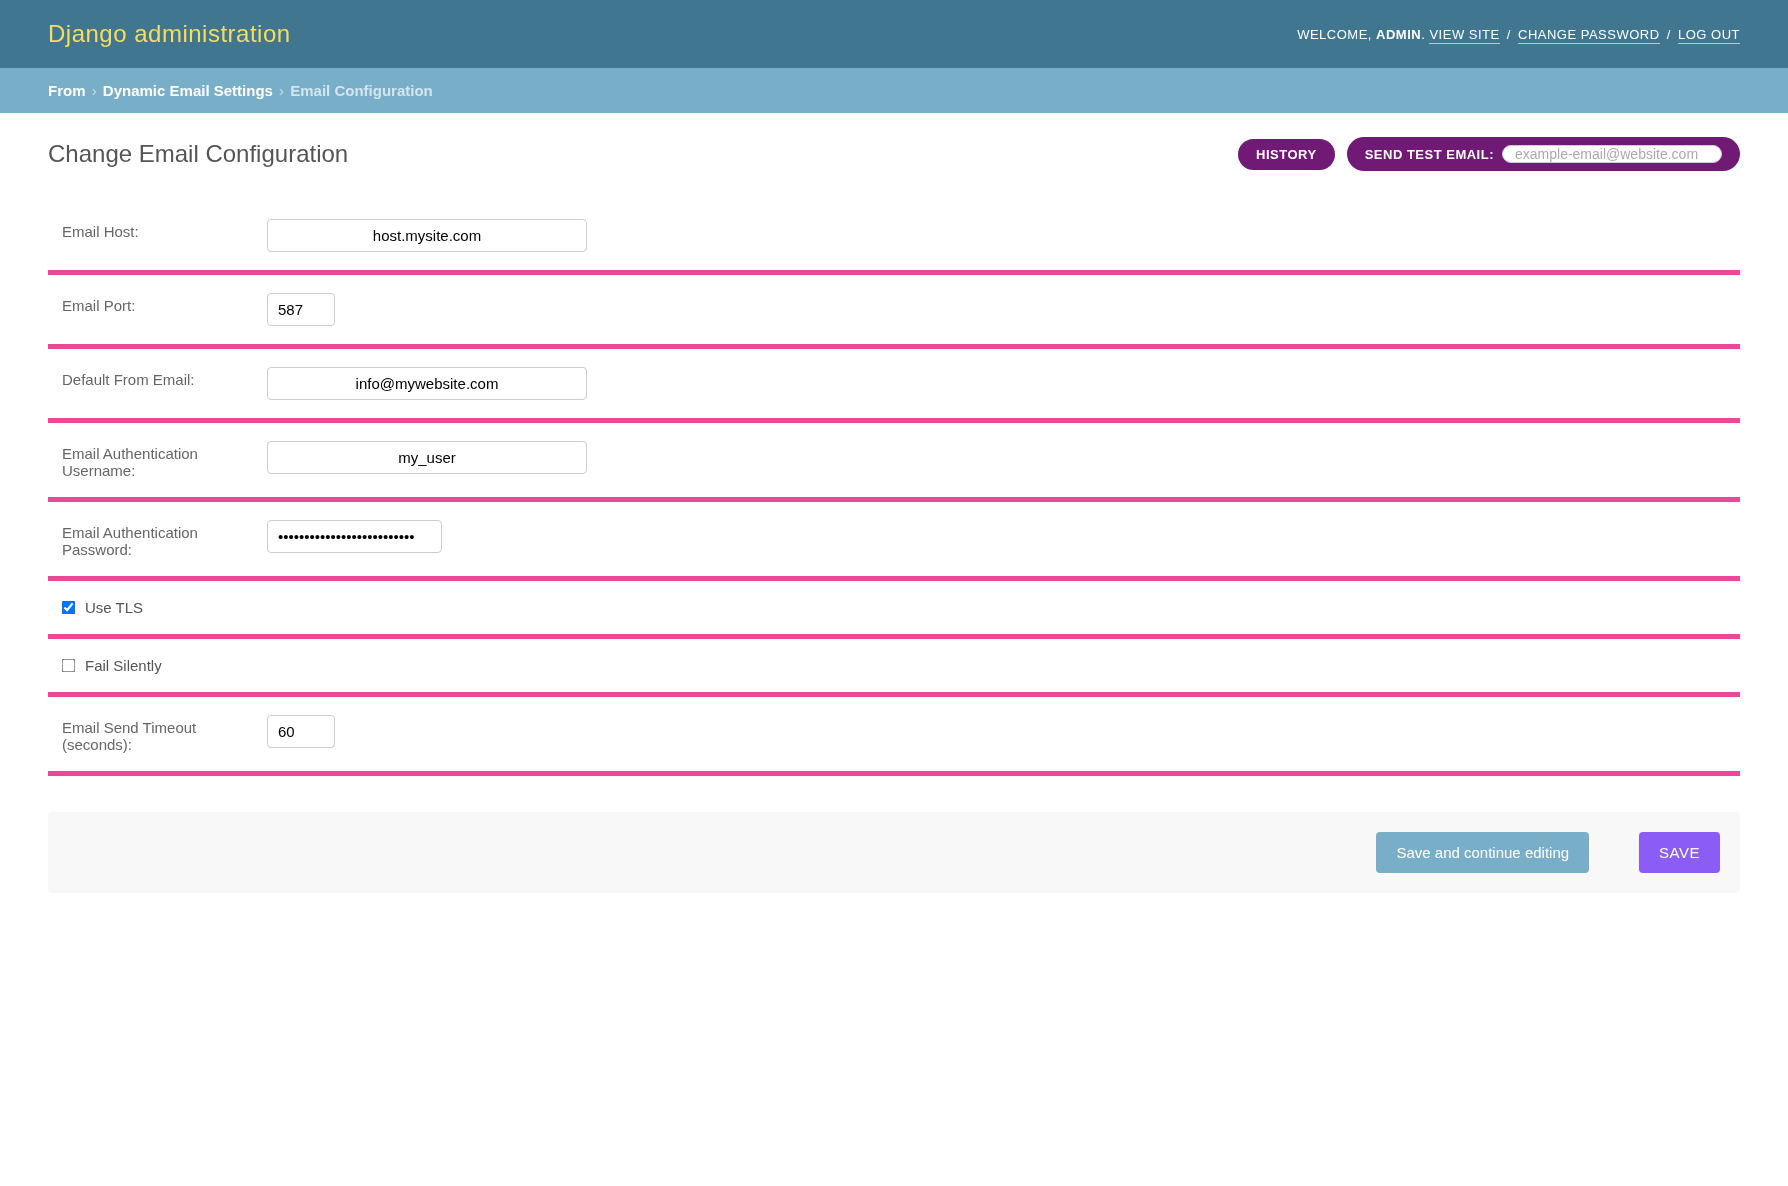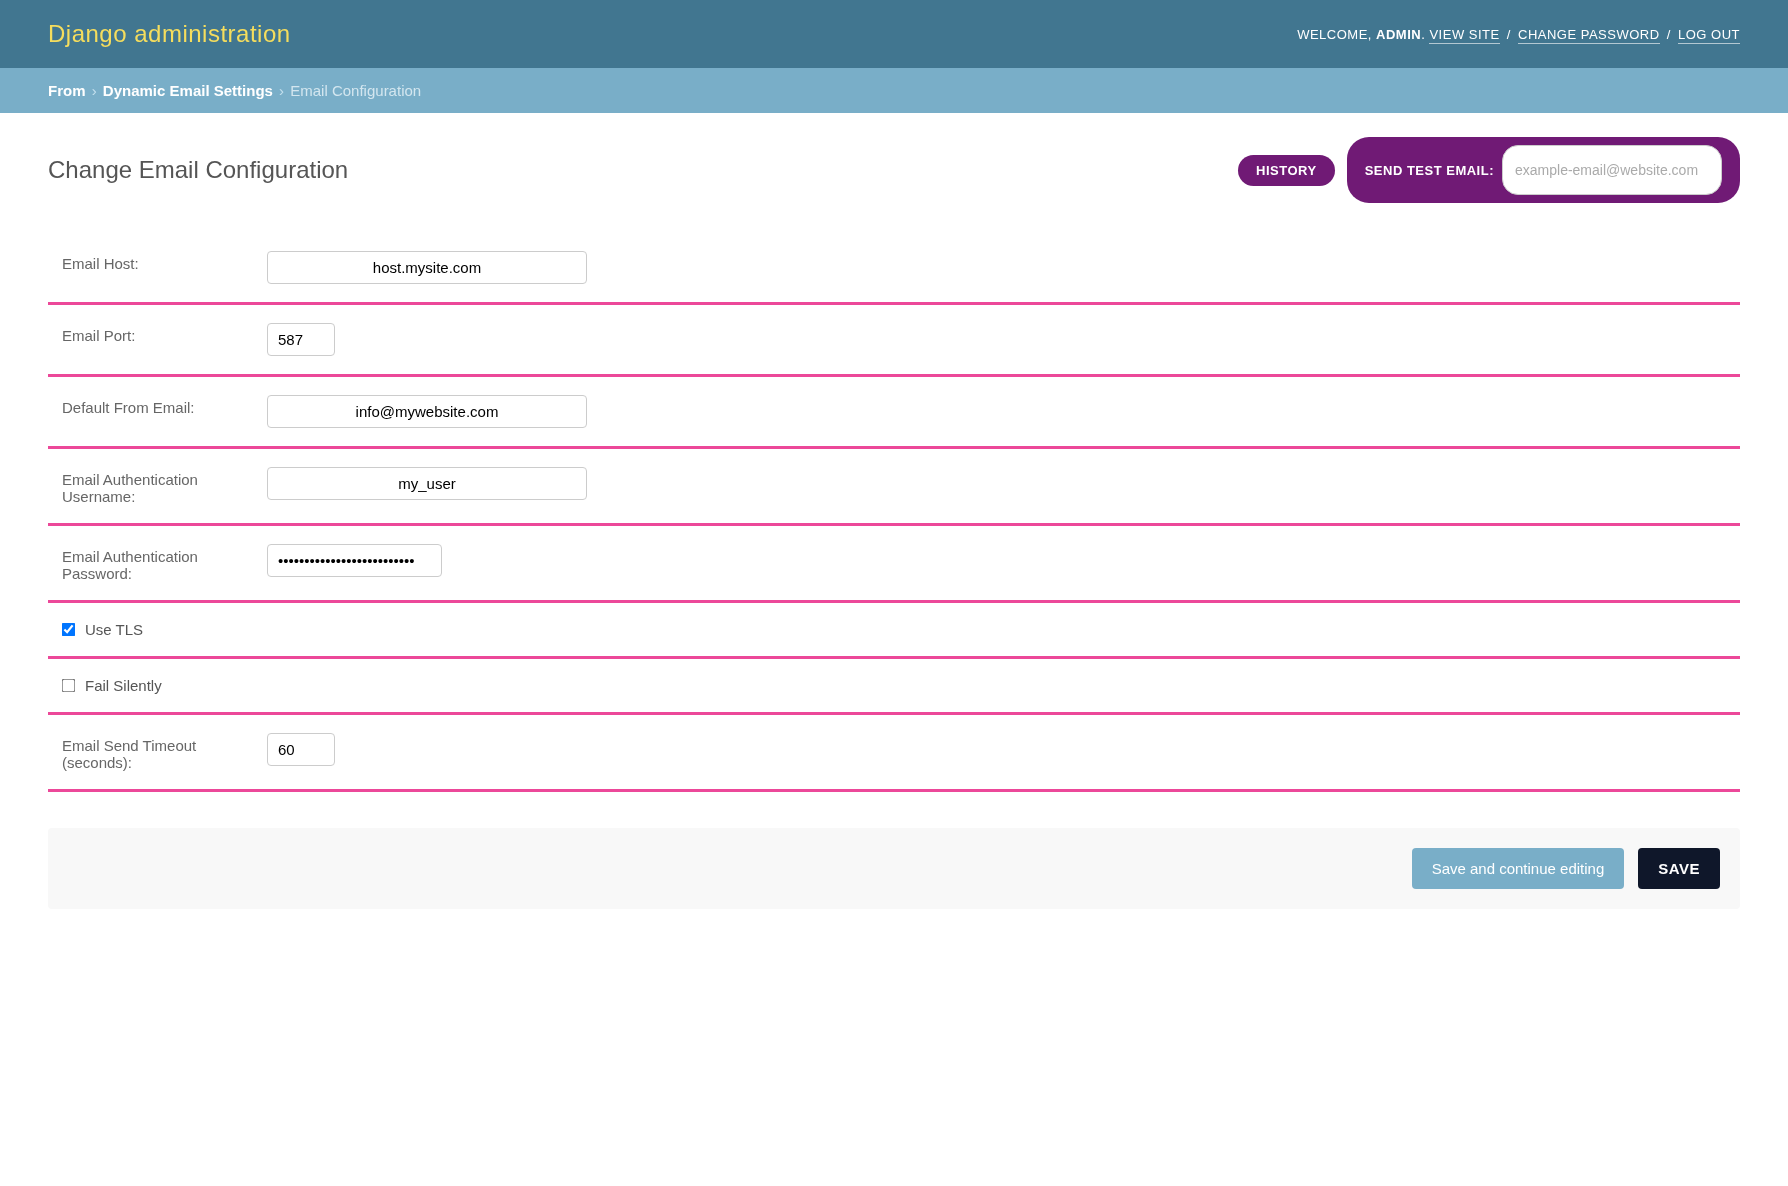--- a/index.html
+++ b/index.html
@@ -45,21 +45,21 @@
       color: #c4e0ee;
       font-size: 15px;
       font-weight: 500;
     }
     .breadcrumbs a {
       color: #fff;
       text-decoration: none;
       font-weight: 600;
     }
     .breadcrumbs .sep { color: #c4e0ee; padding: 0 2px; }
-    .breadcrumbs .current { color: #d3e6ef; font-weight:400; }
+    .breadcrumbs .current { color: #d3e6ef; font-weight:700; }
     
     .content {
       padding: 24px 48px;
     }
     .top-row {
       display: flex;
       justify-content: space-between;
       align-items: center;
       margin-bottom: 30px;
     }
@@ -78,33 +78,33 @@
       font-weight: 700;
       letter-spacing: 0.5px;
       display:flex;
       align-items:center;
       gap:8px;
     }
     .test-email-input {
       border: 1px solid #ccc;
       background: #fff;
       border-radius: 16px;
-      padding: 16px 12px;
+      padding: 0 12px;
       font-size: 14px;
       width: 220px;
       color:#999;
     }
     .test-email-input::placeholder{
       color:#aaa;
       font-style: normal;
     }
     
     .fieldset { }
     .form-row {
-      border-bottom: 3px solid #ec4899;
+      border-bottom: 5px solid #ec4899;
       padding: 18px 14px;
       display: flex;
       align-items: flex-start;
     }
     .form-row label {
       width: 205px;
       flex-shrink: 0;
       color: #666;
       font-weight: 500;
       padding-top: 4px;
@@ -149,21 +149,21 @@
     .btn {
       border: none;
       border-radius: 4px;
       padding: 12px 20px;
       font-size: 15px;
       color: #fff;
       cursor: pointer;
       font-family: inherit;
     }
     .btn-secondary { background: #79aec8; }
-    .btn-primary { background: #0f172a; font-weight: 700; letter-spacing: 0.5px; }
+    .btn-primary { background: #8b5cf6; font-weight: 400; letter-spacing: 0.5px; margin-left: 36px; }
   </style>
 </head>
 <body>
 
 <div class="header">
   <div class="site-title">Django administration</div>
   <div class="user-tools">
     <span class="welcome">WELCOME, </span><span class="admin">ADMIN</span><span>. </span>
     <a href="#">VIEW SITE</a>
     <span class="sep"> / </span>

